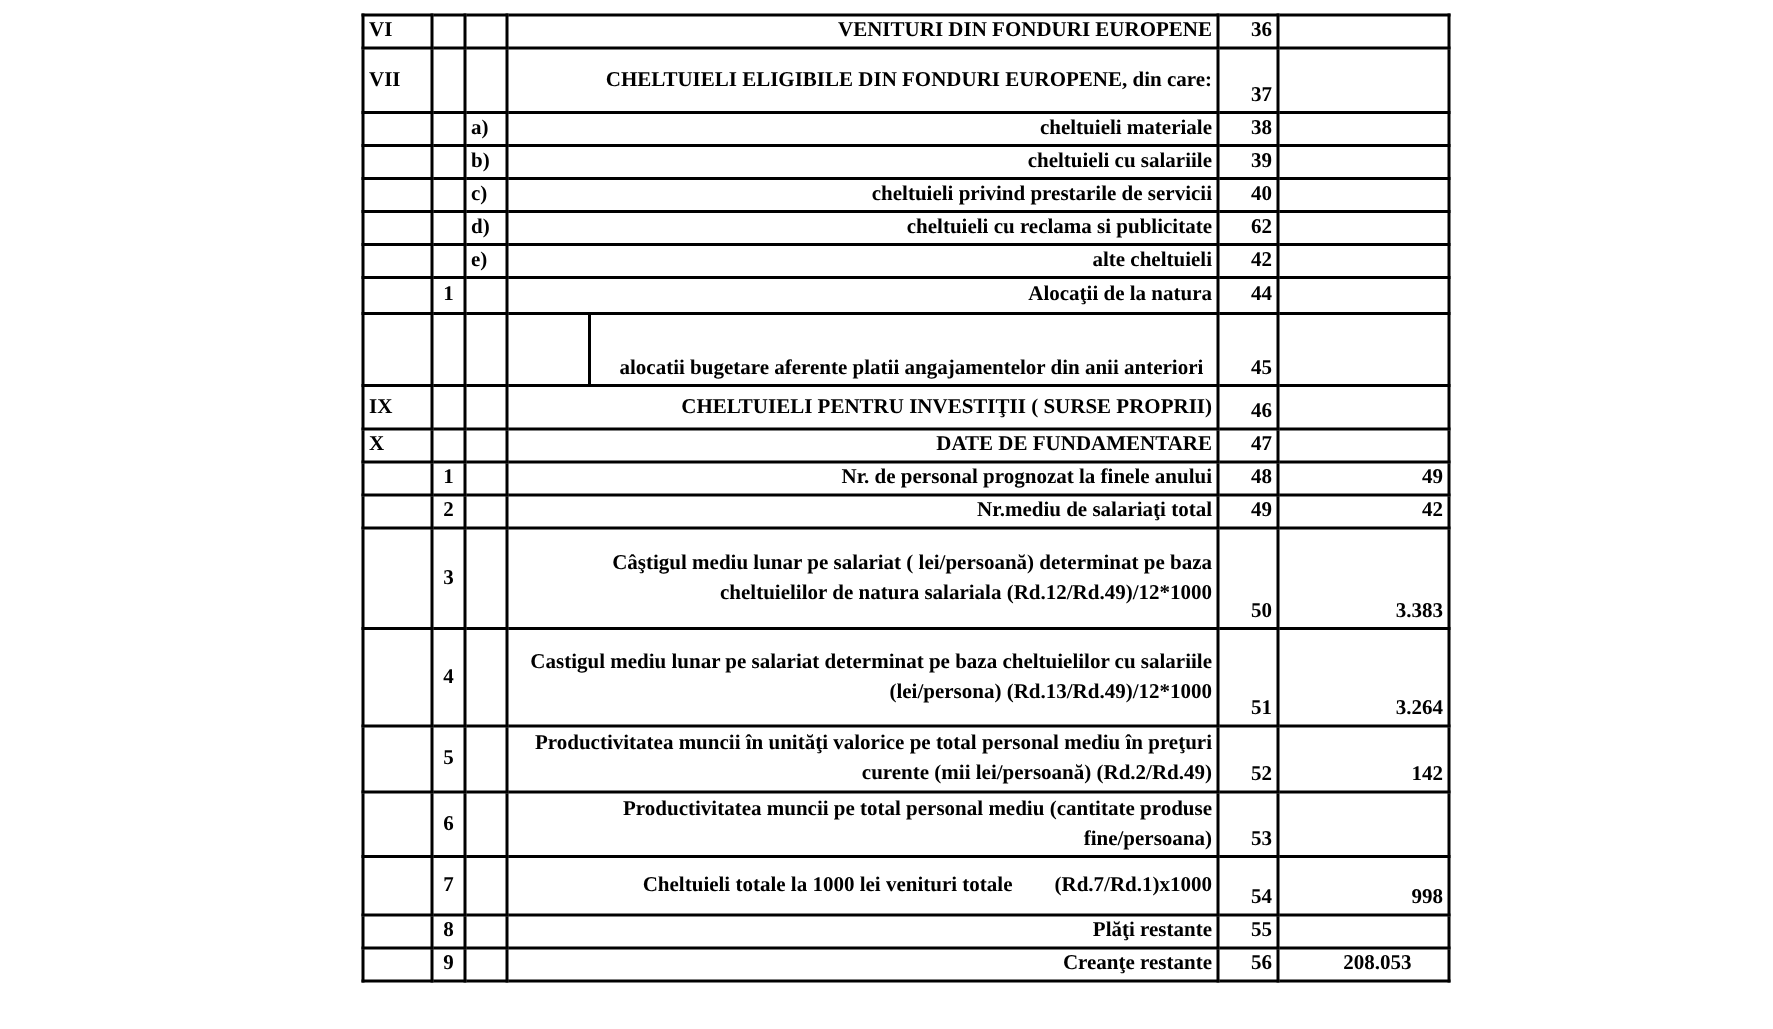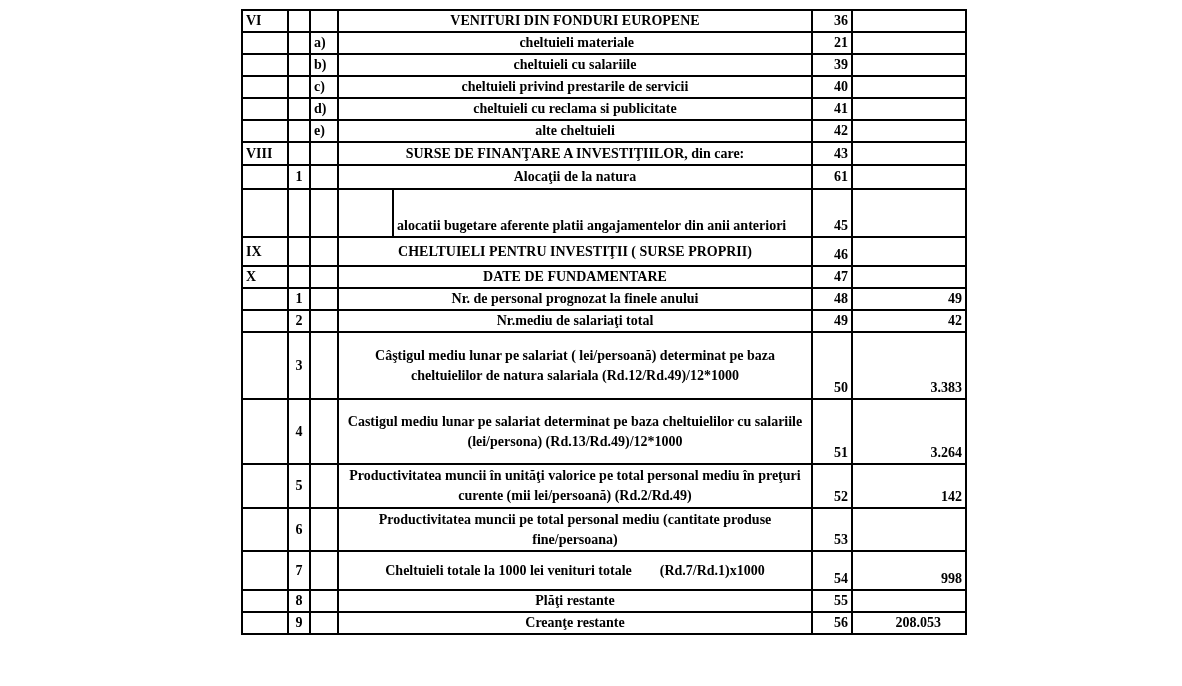--- a/index.html
+++ b/index.html
@@ -3,26 +3,26 @@
 <meta charset="utf-8">
 <style>
   html, body { margin: 0; padding: 0; background: #ffffff; }
   body { width: 1182px; height: 686px; position: relative; overflow: hidden; font-family: "Liberation Serif", serif; }
   #doc { position: absolute; left: 241px; top: 9px; }
   table.t { border-collapse: collapse; table-layout: fixed; }
   table.t td { border: 2px solid #000; padding: 0 3px; font-size: 14px; font-weight: bold; color: #000; line-height: 20px; vertical-align: middle; overflow: hidden; }
   td.roman { text-align: left; padding-left: 2px; }
   td.num { text-align: center; }
   td.letter { text-align: left; padding-left: 2px; }
-  td.txt { text-align: center; font-family: Liberation Serif, serif; }
+  td.txt { text-align: right; font-family: Liberation Serif, serif; }
   td.txt.bottom, td.rd.bottom, td.val.bottom { vertical-align: bottom; }
   td.rd { text-align: right; }
   td.val { text-align: right; padding-right: 24px; }
   td.top { vertical-align: top; }
-  .sub { display: flex; height: 100%; }
+  .sub { display: flex; height: 100%; gap: 16px; }
   td.split { padding: 0; }
   .sub-blank { width: 50px; border-right: 2px solid #000; flex: none; }
   .sub-text { padding: 0 3px; display: flex; flex-direction: column; justify-content: flex-end; }
 </style>
 </head>
 <body>
 
 <div id="doc">
 <table class="t">
   <colgroup>
@@ -37,27 +37,35 @@
 
     <tr style="height:22px">
       <td class="roman">VI</td>
       <td class="num"></td>
       <td class="letter"></td>
       <td class="txt">VENITURI DIN FONDURI EUROPENE</td>
       <td class="rd">36</td>
       <td class="val"></td>
     </tr>
 
+    <tr style="height:43px">
+      <td class="roman">VII</td>
+      <td class="num"></td>
+      <td class="letter"></td>
+      <td class="txt">CHELTUIELI ELIGIBILE DIN FONDURI EUROPENE,   din care:</td>
+      <td class="rd bottom">37</td>
+      <td class="val"></td>
+    </tr>
 
     <tr style="height:22px">
       <td class="roman"></td>
       <td class="num"></td>
       <td class="letter">a)</td>
       <td class="txt" style="white-space:pre"> cheltuieli materiale</td>
-      <td class="rd">21</td>
+      <td class="rd">38</td>
       <td class="val"></td>
     </tr>
 
     <tr style="height:22px">
       <td class="roman"></td>
       <td class="num"></td>
       <td class="letter">b)</td>
       <td class="txt">cheltuieli cu salariile</td>
       <td class="rd">39</td>
       <td class="val"></td>
@@ -70,48 +78,40 @@
       <td class="txt">cheltuieli privind prestarile de servicii</td>
       <td class="rd">40</td>
       <td class="val"></td>
     </tr>
 
     <tr style="height:22px">
       <td class="roman"></td>
       <td class="num"></td>
       <td class="letter">d)</td>
       <td class="txt">cheltuieli cu reclama si publicitate</td>
-      <td class="rd">41</td>
+      <td class="rd">62</td>
       <td class="val"></td>
     </tr>
 
     <tr style="height:22px">
       <td class="roman"></td>
       <td class="num"></td>
       <td class="letter">e)</td>
       <td class="txt">alte cheltuieli</td>
       <td class="rd">42</td>
       <td class="val"></td>
     </tr>
 
-    <tr style="height:23px">
-      <td class="roman">VIII</td>
-      <td class="num"></td>
-      <td class="letter"></td>
-      <td class="txt">SURSE DE FINANŢARE A INVESTIŢIILOR, din care:</td>
-      <td class="rd">43</td>
-      <td class="val"></td>
-    </tr>
 
     <tr style="height:24px">
       <td class="roman"></td>
       <td class="num">1</td>
       <td class="letter"></td>
       <td class="txt">Alocaţii de la natura</td>
-      <td class="rd">61</td>
+      <td class="rd">44</td>
       <td class="val"></td>
     </tr>
 
     <tr style="height:46px">
       <td class="roman"></td>
       <td class="num"></td>
       <td class="letter"></td>
       <td class="txt split">
         <div class="sub" style="height:46px">
           <div class="sub-blank"></div>

